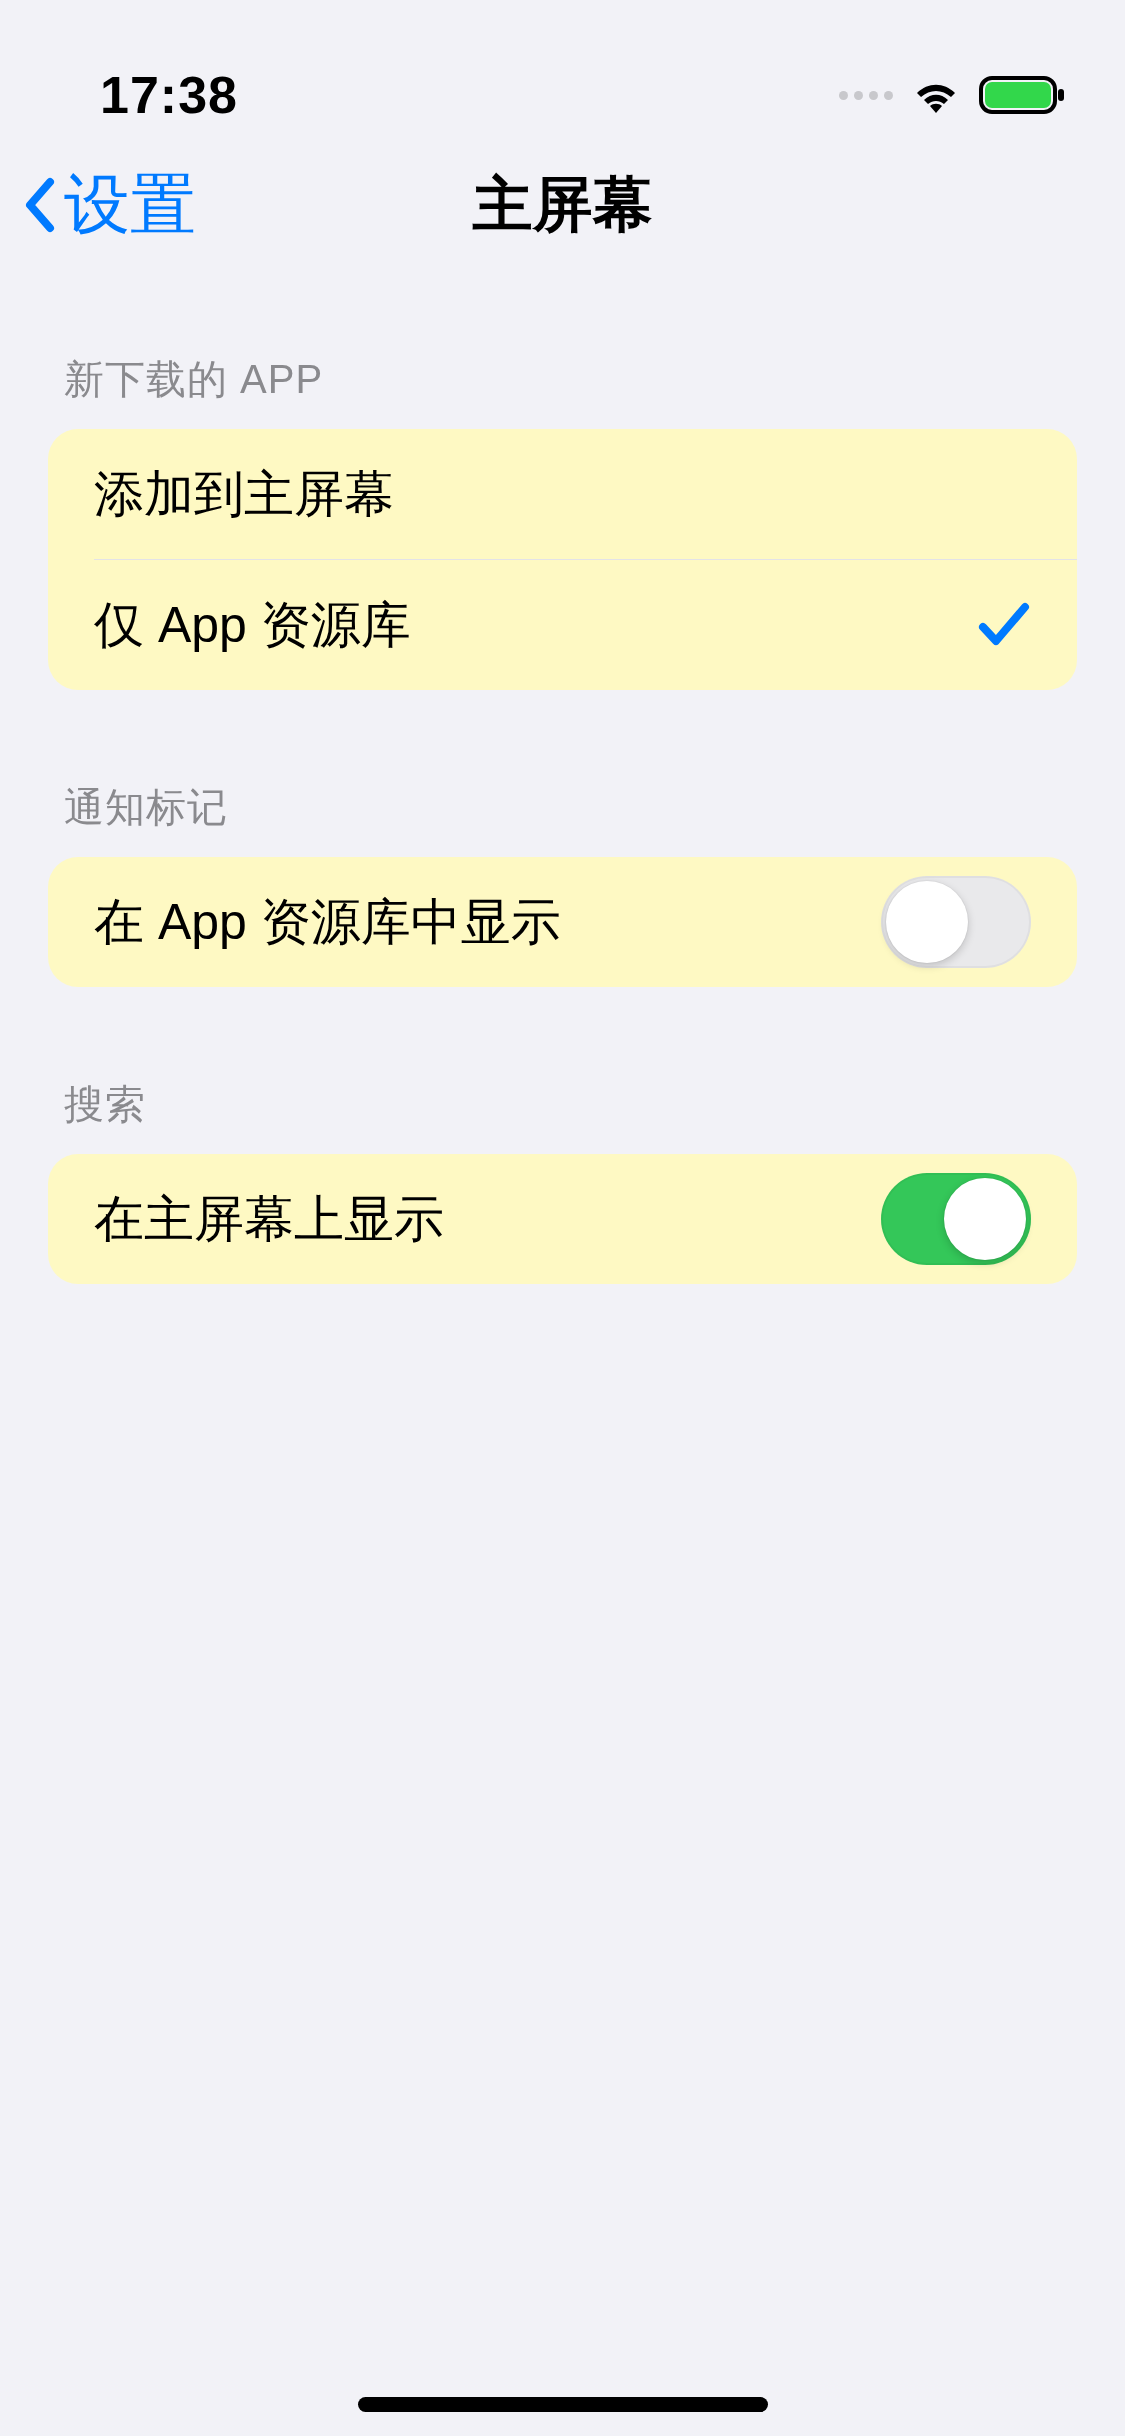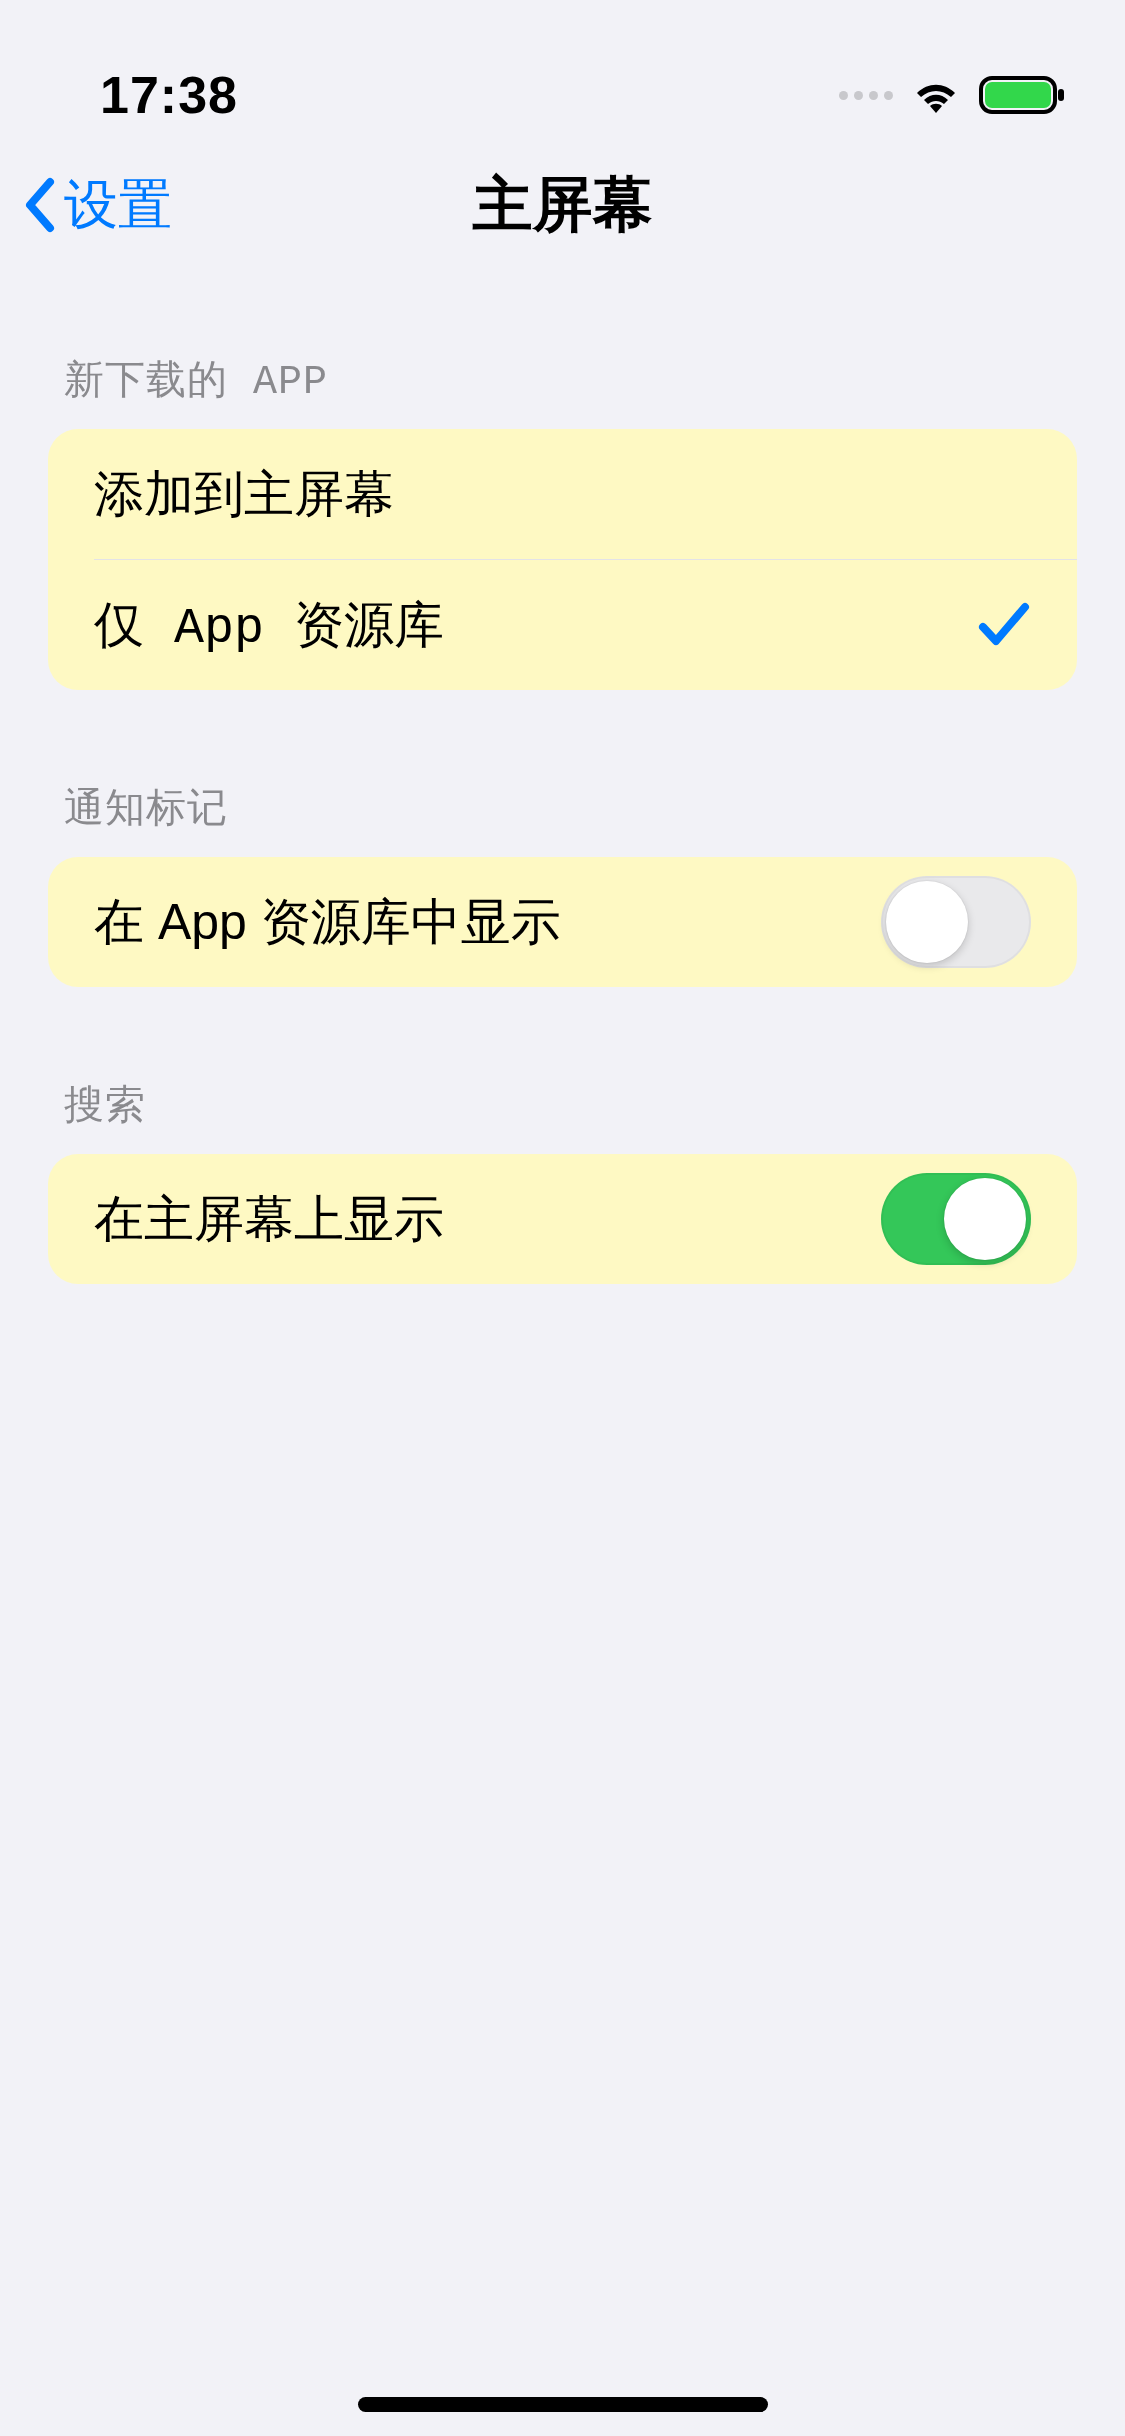--- a/index.html
+++ b/index.html
@@ -44,34 +44,34 @@
       display: flex;
       align-items: center;
     }
     .nav-back {
       position: absolute;
       left: 20px;
       display: flex;
       align-items: center;
       gap: 6px;
       color: #007aff;
-      font-size: 54px;
+      font-size: 66px;
     }
     .nav-back svg { display: block; }
     .nav-title {
       flex: 1;
       text-align: center;
       font-size: 60px;
       font-weight: 600;
     }
 
     
     .content { padding: 0 48px; }
     .section { margin-top: 90px; }
-    .section:first-child { margin-top: 82px; font-family: Liberation Mono, monospace; }
+    .section:first-child { margin-top: 82px; }
     .section-header {
       color: #8a8a8e;
       font-size: 40px;
       padding: 0 16px 22px 16px;
       letter-spacing: 1px;
     }
     .group {
       background: #fef9c3;
       border-radius: 30px;
       overflow: hidden;

